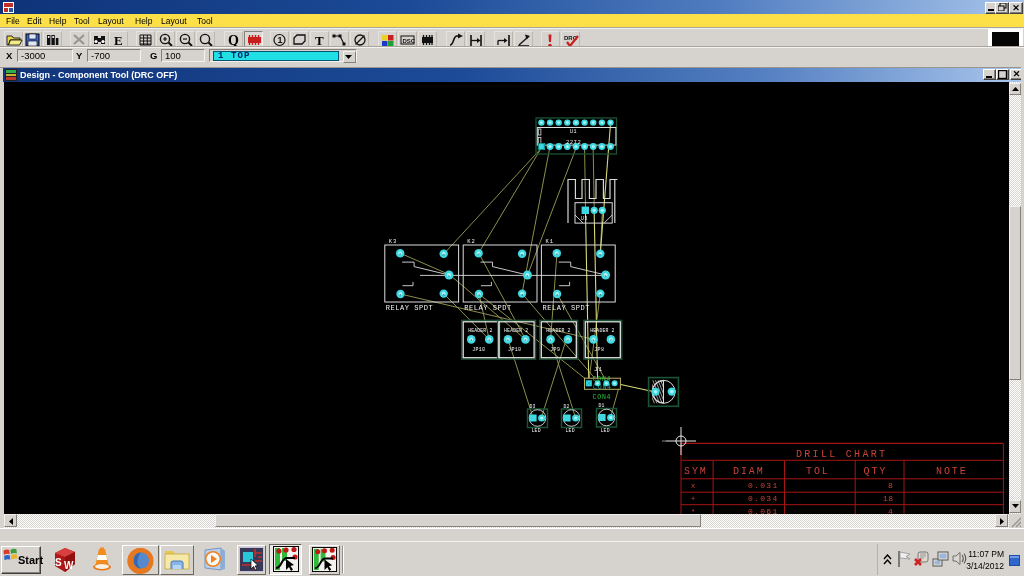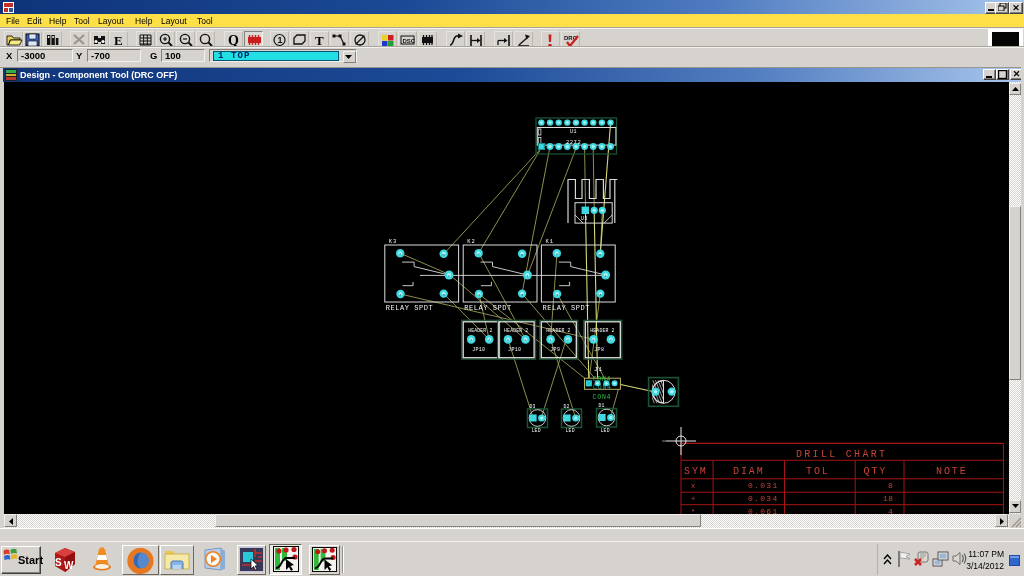--- a/index.html
+++ b/index.html
@@ -11,21 +11,21 @@
 .wbtn{position:absolute;width:14px;height:12px;top:2px;background:#d6d3ce;border:1px solid;border-color:#fff #404040 #404040 #fff;box-shadow:inset -1px -1px 0 #808080;font-size:9px;line-height:10px;text-align:center;color:#000;font-weight:bold}
 
 #menubar{left:0;top:14px;width:1024px;height:14px;background:#fde047;font-size:8.5px;line-height:14px;color:#000}
 #menubar span{position:absolute;top:0px}
 
 #toolbar{left:0;top:28px;width:1024px;height:19px;background:#d6d3ce;border-top:1px solid #f4f2ee;box-shadow:0 -1px 0 #a8a49c}
 .tbtn{position:absolute;top:2px;width:19px;height:16px;background:#d6d3ce;border:1px solid;border-color:#e6e3de #bcb8b0 #bcb8b0 #e6e3de}
 .tbtn svg{position:absolute;left:1px;top:1px}
 
 #coordbar{left:0;top:47px;width:1024px;height:16px;background:#d6d3ce;font-size:9.5px;font-weight:bold;color:#000;border-top:1px solid #f4f2ee;box-shadow:0 -1px 0 #a8a49c}
-.cfield{position:absolute;top:1px;height:13px;background:#d6d3ce;border:1px solid;border-color:#828078 #f4f2ee #f4f2ee #828078;font-weight:bold;font-size:9.5px;line-height:12px;padding-left:3px}
+.cfield{position:absolute;top:1px;height:13px;background:#d6d3ce;border:1px solid;border-color:#828078 #f4f2ee #f4f2ee #828078;font-weight:normal;font-size:9.5px;line-height:12px;padding-left:3px}
 
 #mdistrip{left:0;top:63px;width:1024px;height:5px;background:#d6d3ce;border-bottom:1px solid #9a968e}
 #innertitle{left:3px;top:68px;width:1018px;height:14px;background:linear-gradient(90deg,#10357b 0%,#1d4b97 45%,#5580c2 75%,#a9c6ec 100%);color:#fff;font-weight:bold;font-size:9px;line-height:14px}
 #innertitle .txt{position:absolute;left:17px;top:0}
 .wbtn2{position:absolute;width:13px;height:11px;top:1px;background:#d6d3ce;border:1px solid;border-color:#fff #404040 #404040 #fff;box-shadow:inset -1px -1px 0 #808080;font-size:9px;line-height:9px;text-align:center;color:#000;font-weight:bold}
 
 #canvas{left:4px;top:82px;width:1005px;height:432px;background:#000}
 
 .sbtrack{background:#fff;background-image:repeating-conic-gradient(#ffffff 0 25%,#d6d3ce 0 50%);background-size:2px 2px}
 .sbthumb{background:#d6d3ce;border:1px solid;border-color:#f2f0ec #84817a #84817a #f2f0ec}

